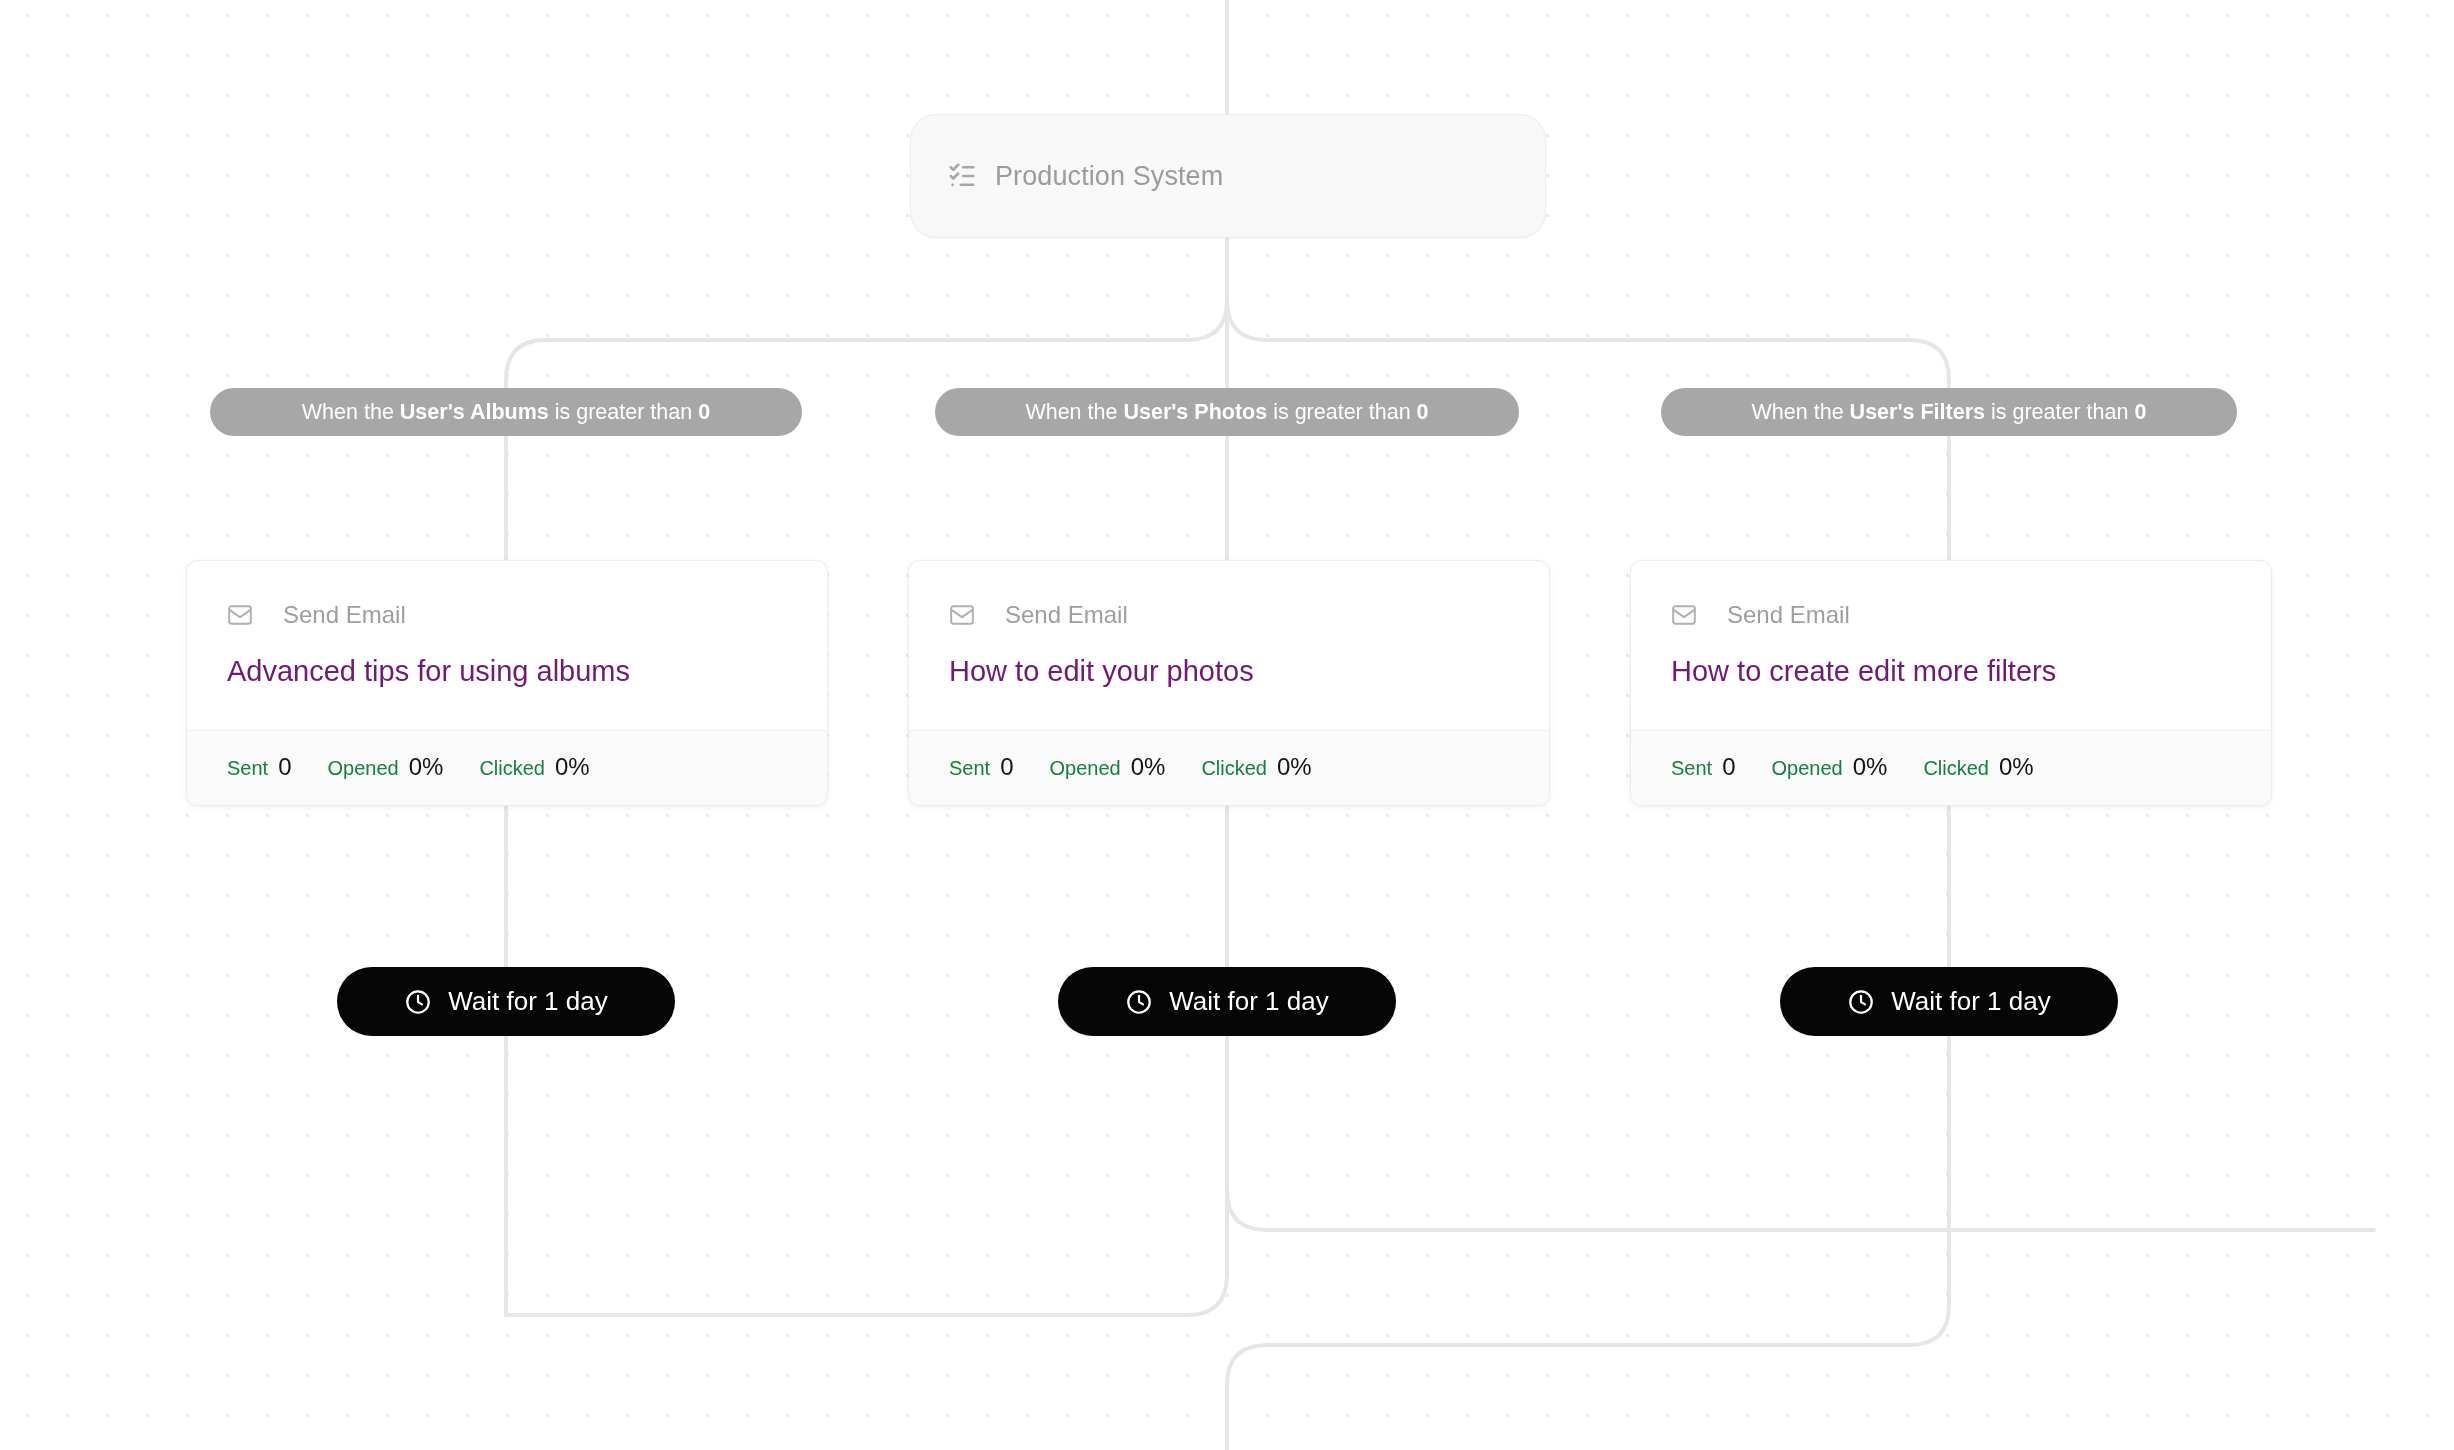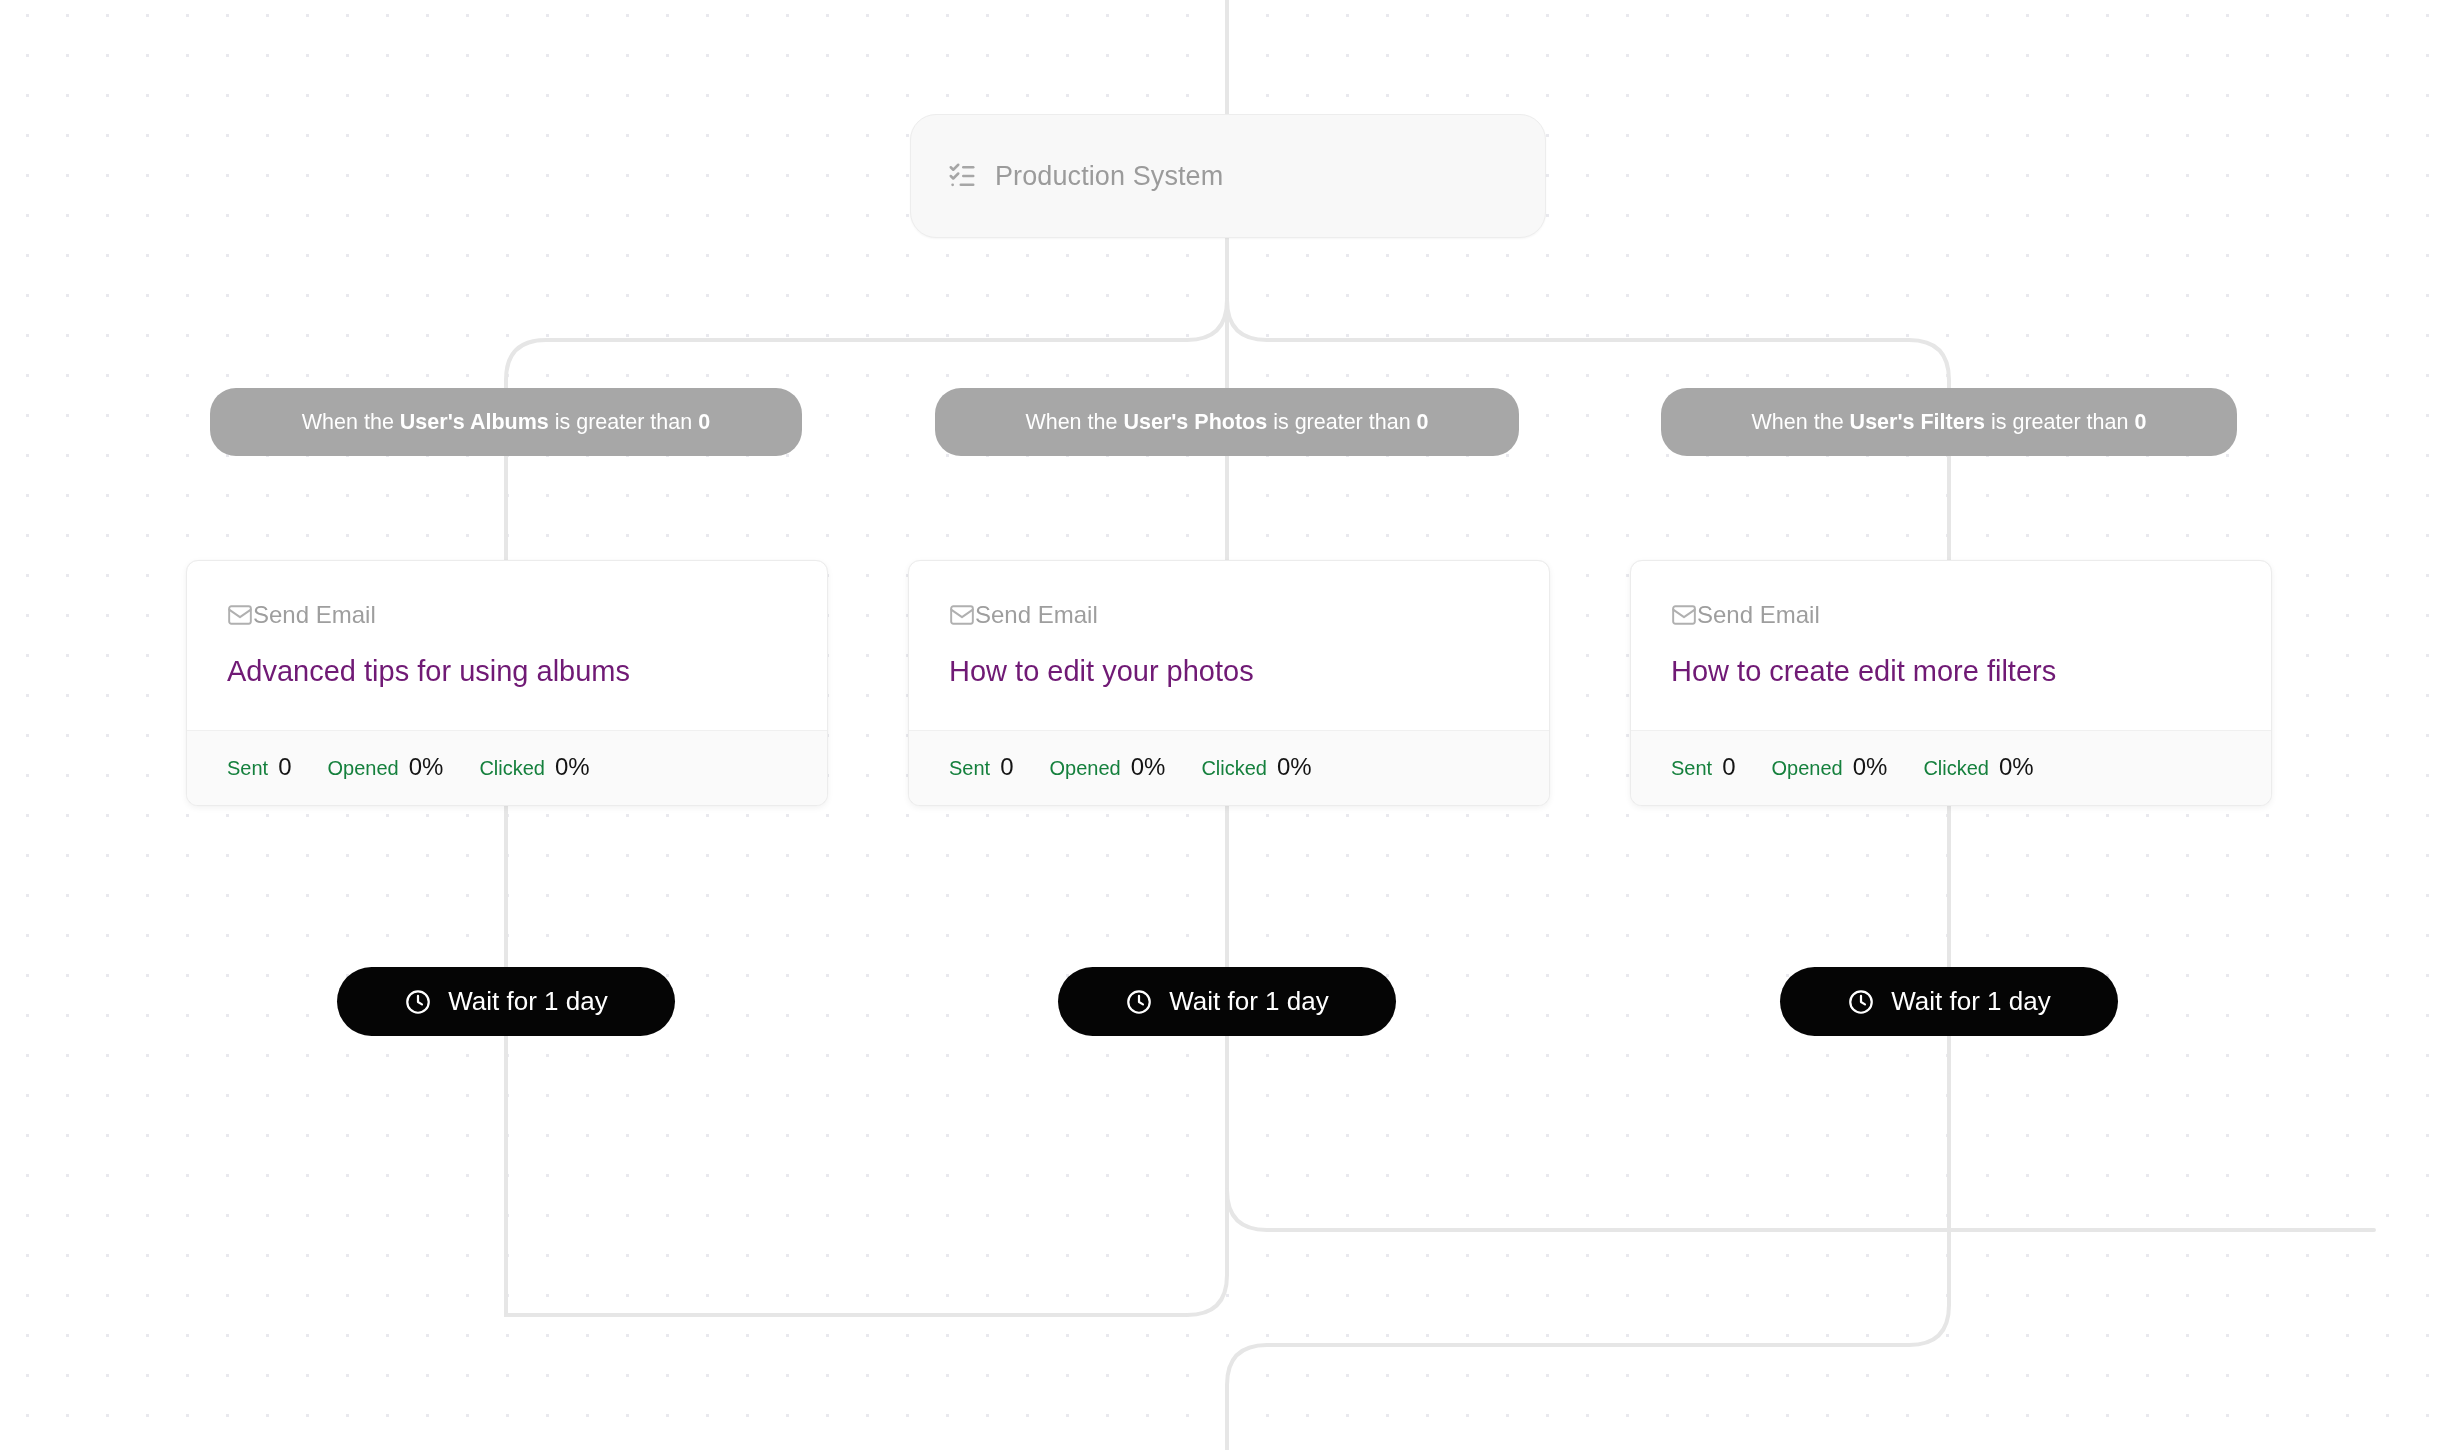--- a/index.html
+++ b/index.html
@@ -65,21 +65,21 @@
   }
   .trigger-label {
     font-size: 27px;
     color: #9b9b9b;
     letter-spacing: .1px;
   }
 
   
   .cond-pill {
     position: absolute;
-    height: 68px;
+    height: 48px;
     background: #a7a7a7;
     border-radius: 26px;
     display: flex;
     align-items: center;
     justify-content: center;
     padding: 0 28px;
     box-sizing: border-box;
     color: #ffffff;
     font-size: 21.5px;
     white-space: nowrap;
@@ -94,21 +94,21 @@
     background: #ffffff;
     border: 1px solid #ececec;
     border-radius: 12px;
     box-shadow: 0 2px 6px rgba(20,20,20,0.055), 0 0 1px rgba(20,20,20,0.04);
     overflow: hidden;
   }
   .card-body { padding: 40px 40px 42px 40px; }
   .card-kind {
     display: flex;
     align-items: center;
-    gap: 0;
+    gap: 30px;
     margin-bottom: 26px;
   }
   .card-kind .mail-icon {
     width: 26px; height: 26px;
     color: #b0b0b0;
     display: flex; align-items: center; justify-content: center;
   }
   .card-kind .kind-label {
     font-size: 24px;
     color: #9e9e9e;

